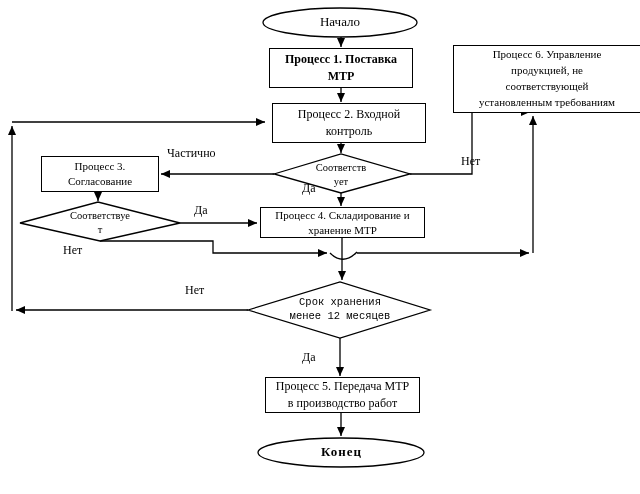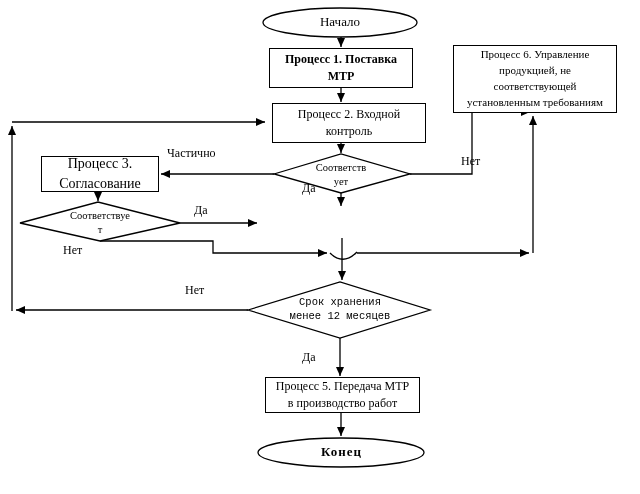--- a/index.html
+++ b/index.html
@@ -61,26 +61,28 @@
       <polygon points="20,223 98,202 180,223 100,241"></polygon>
       <polygon points="248,310 340,282 430,310 340,338"></polygon>
       <ellipse cx="341" cy="452.5" rx="83" ry="14.5"></ellipse>
     </g>
   </svg>
 
   <div class="rect-node" style="left:269px;top:48px;width:144px;height:40px;font-size:12px;font-weight:bold;">Процесс 1.   Поставка
 МТР</div>
   <div class="rect-node" style="left:272px;top:103px;width:154px;height:40px;font-size:12px;">Процесс 2.   Входной
 контроль</div>
-  <div class="rect-node" style="left:453px;top:45px;width:164px;height:68px;font-size:11px;line-height:1.45;">Процесс 6.  Управление
+  <div class="rect-node" style="left:453px;top:45px;width:188px;height:68px;font-size:11px;line-height:1.45;">Процесс 6.  Управление
 продукцией, не
 соответствующей
 установленным требованиям</div>
-  <div class="rect-node" style="left:41px;top:156px;width:118px;height:36px;font-size:14px;">Процесс 3.
+  <div class="rect-node" style="left:41px;top:156px;width:118px;height:36px;font-size:11px;">Процесс 3.
 Согласование</div>
+  <div class="rect-node" style="left:260px;top:207px;width:165px;height:31px;font-size:11px;line-height:1.3;">Процесс 4.  Складирование и
+хранение МТР</div>
   <div class="rect-node" style="left:265px;top:377px;width:155px;height:36px;font-size:12px;">Процесс 5. Передача МТР
 в производство работ</div>
 
   <div class="lbl bold" style="left:259px;top:438px;width:165px;height:29px;font-size:13px;">Конец</div>
   <div class="lbl" style="left:263px;top:8px;width:154px;height:29px;font-size:13px;">Начало</div>
 
   <div class="lbl" style="left:281px;top:156px;width:120px;height:38px;font-size:10.5px;">Соответств
 ует</div>
   <div class="lbl" style="left:30px;top:204px;width:140px;height:38px;font-size:10.5px;">Соответствуе
 т</div>

